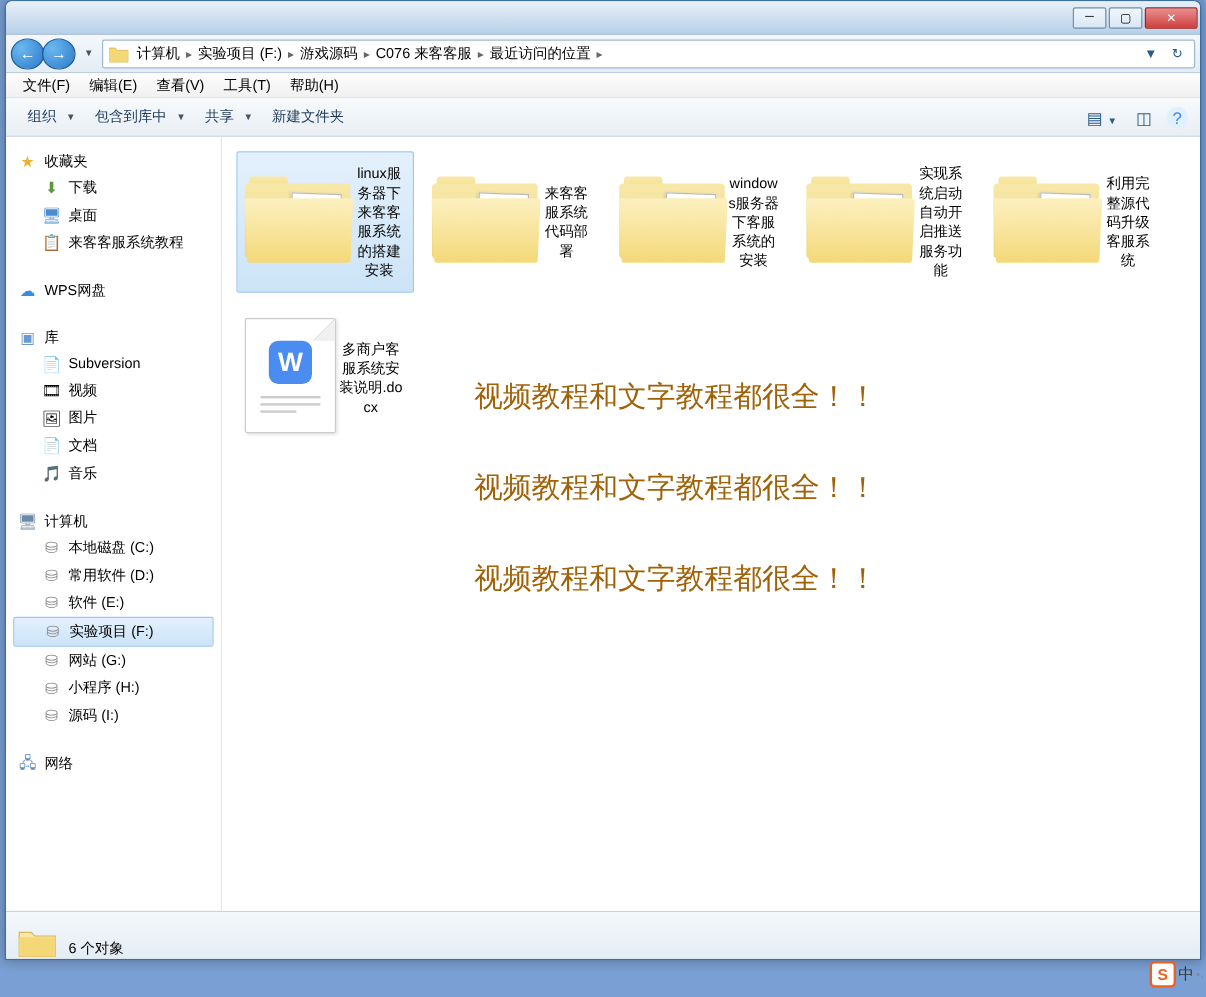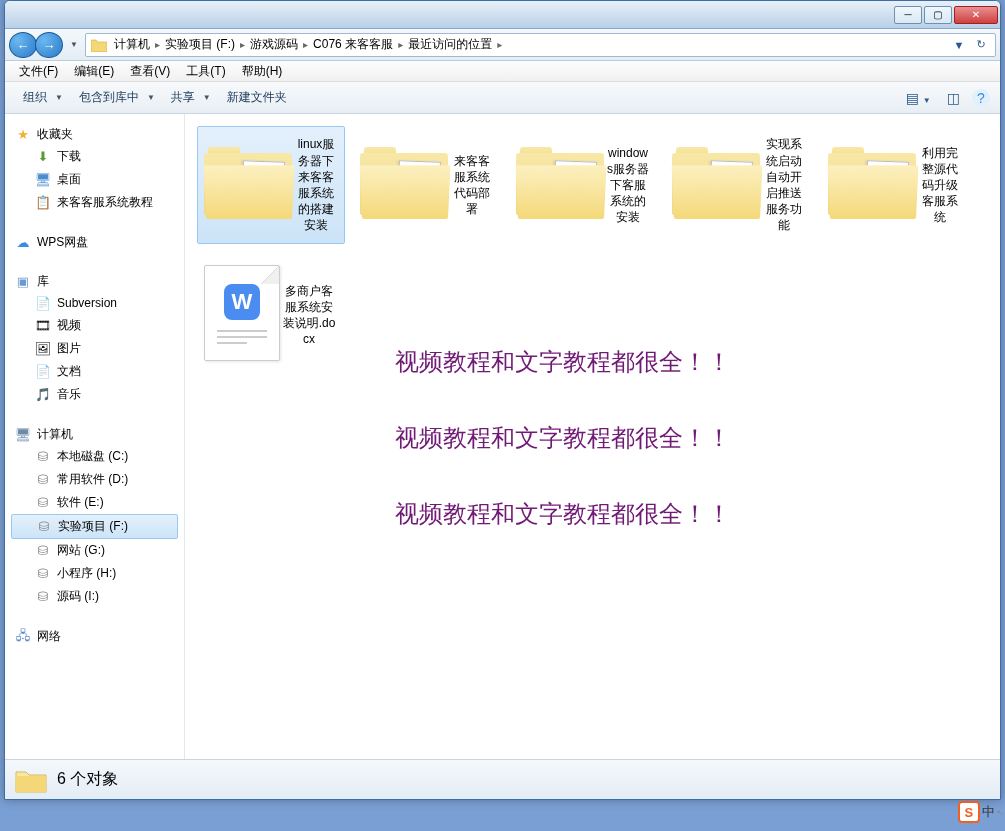--- a/index.html
+++ b/index.html
@@ -55,23 +55,23 @@
 .folder-tab { position: absolute; width: 32px; height: 10px; top: 0; left: 4px; background: linear-gradient(to bottom, #f8e8a8, #f4e090); border-radius: 3px 3px 0 0; }
 .folder-doc { position: absolute; width: 42px; height: 56px; background: #fff; border: 1px solid #bbb; bottom: 2px; right: 10px; transform: rotate(2deg); box-shadow: -2px 0 2px rgba(0,0,0,0.08); }
 .folder-front { position: absolute; width: 86px; height: 52px; bottom: 0; left: 2px; background: linear-gradient(to bottom, #fcf0c0, #f4d878); border-radius: 2px; transform: perspective(200px) rotateX(-12deg); transform-origin: bottom; }
 .doc-shape { width: 76px; height: 96px; background: #fff; border: 1px solid #ccc; border-radius: 2px; position: relative; box-shadow: 1px 1px 3px rgba(0,0,0,0.1); }
 .doc-corner { position: absolute; top: 0; right: 0; width: 18px; height: 18px; background: linear-gradient(135deg, transparent 48%, #ddd 50%, #f0f0f0 52%); }
 .doc-logo { position: absolute; top: 18px; left: 50%; transform: translateX(-50%); width: 36px; height: 36px; background: #4a8cf0; border-radius: 8px; color: #fff; font-size: 22px; font-weight: bold; display: flex; align-items: center; justify-content: center; }
 .doc-lines { position: absolute; bottom: 12px; left: 12px; right: 12px; }
 .doc-lines div { height: 2px; background: #ccc; margin: 4px 0; }
 .file-label { font-size: 12px; line-height: 1.35; word-break: break-all; }
 
-.red-text { position: absolute; font-size: 24px; color: #701a75; font-family: Liberation Mono, monospace; margin-top: 32px; }
-
-.statusbar { height: 40px; background: linear-gradient(to bottom, #f4f8fc, #e4ecf4); border-top: 1px solid #c8d4e0; display: flex; align-items: center; padding: 0 10px; gap: 10px; font-size: 16px; }
+.red-text { position: absolute; font-size: 24px; color: #a16207; font-family: Liberation Mono, monospace; }
+
+.statusbar { height: 40px; background: linear-gradient(to bottom, #f4f8fc, #e4ecf4); border-top: 1px solid #c8d4e0; display: flex; align-items: flex-end; padding: 0 10px; gap: 10px; font-size: 12px; }
 .status-icon { width: 32px; height: 28px; }
 
 .ime-badge { position: absolute; right: 2px; bottom: 8px; display: flex; align-items: center; gap: 2px; font-size: 13px; }
 .sogou { width: 22px; height: 22px; background: #fff; border: 2px solid #f06020; border-radius: 4px; color: #f06020; font-weight: bold; display: flex; align-items: center; justify-content: center; }
 </style>
 </head>
 <body>
 
 <div class="window">
 

